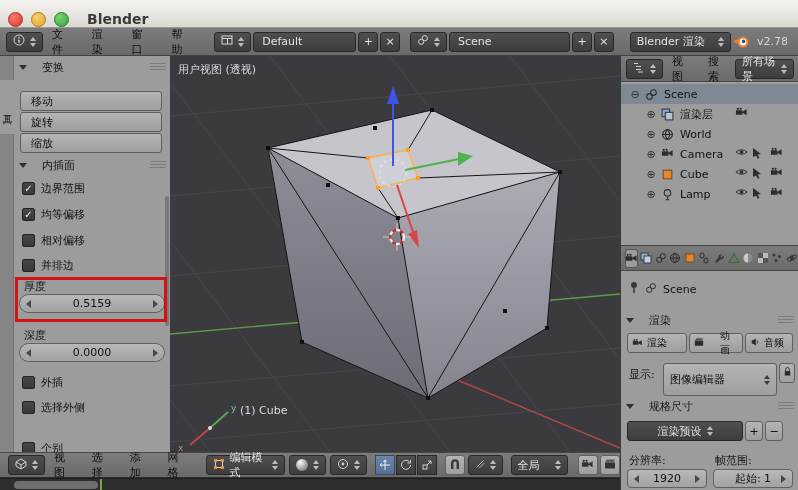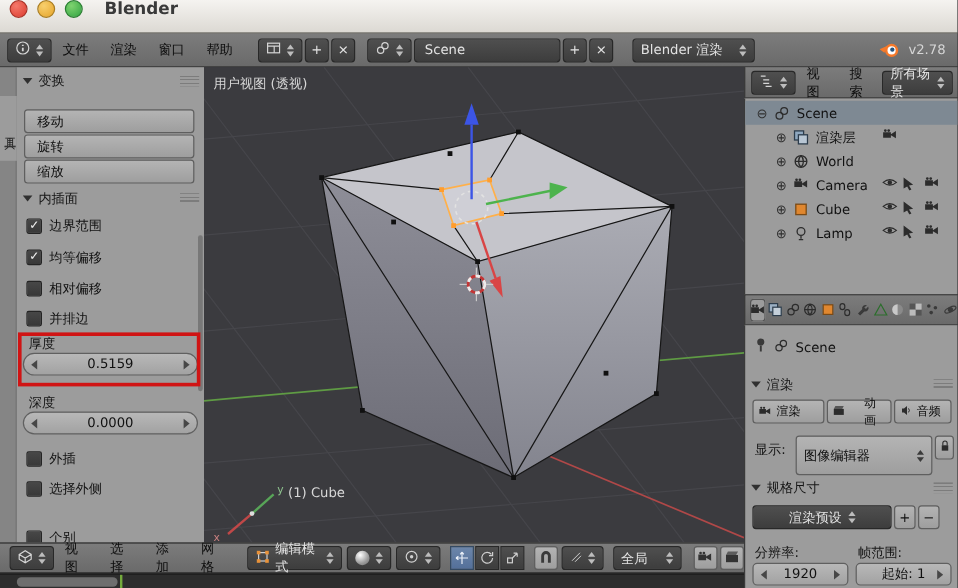--- a/index.html
+++ b/index.html
@@ -1,21 +1,21 @@
 <!DOCTYPE html>
 <html><head>
 <meta charset="utf-8">
 <style>
 *{margin:0;padding:0;box-sizing:border-box}
 body{width:798px;height:490px;position:relative;overflow:hidden;background:#3c3c3c;
      font-family:"DejaVu Sans","Liberation Sans",sans-serif;font-size:11px;color:#111}
 
 .titlebar{position:absolute;left:0;top:0;width:798px;height:28px;
   background:linear-gradient(#f5f3f0,#dcd9d3);border-bottom:1px solid #9e9a92;
-  display:flex;align-items:flex-start}
+  display:flex;align-items:flex-end}
 .dot{width:15px;height:15px;border-radius:50%;margin-left:8px}
 .dot.red{background:radial-gradient(circle at 35% 30%,#f4796b,#dc3b2f);border:1px solid #a83227}
 .dot.yellow{background:radial-gradient(circle at 35% 30%,#f8cf6d,#e5a42a);border:1px solid #a87c20}
 .dot.green{background:radial-gradient(circle at 35% 30%,#7ed36f,#32a242);border:1px solid #2a7d31}
 .tb-title{margin-left:18px;font-weight:bold;font-size:14px;color:#3a3a3a}
 
 .hbar{background:linear-gradient(#7c7c7c,#6a6a6a);display:flex;align-items:center}
 .menu{padding:0 9px;color:#0e0e0e}
 .dk{background:linear-gradient(#4f4f4f,#3d3d3d);border:1px solid #282828;border-radius:3px;
     color:#e3e3e3;display:flex;align-items:center;height:20px;padding:0 6px}
@@ -33,21 +33,21 @@
 .topbar{position:absolute;left:0;top:28px;width:798px;height:28px;border-bottom:1px solid #424242}
 .idf{margin-left:2px;padding:0 8px}
 .logo{margin-left:auto;display:flex}
 .version{color:#d6d6d6;margin:0 10px 0 6px}
 
 .tooltabs{position:absolute;left:0;top:56px;width:14px;height:396px;background:#858585;border-right:1px solid #707070}
 .ttab{position:absolute;top:24px;left:0;width:14px;height:54px;background:#9c9c9c;
   display:flex;align-items:center;justify-content:center}
 .vtext{writing-mode:vertical-rl;font-size:10px;color:#222}
 .toolshelf{position:absolute;left:14px;top:56px;width:156px;height:396px;background:#9c9c9c;overflow:hidden}
-.phead{position:absolute;left:5px;right:4px;height:18px;display:flex;align-items:center;gap:5px;color:#151515}
+.phead{position:absolute;left:5px;right:4px;height:18px;display:flex;align-items:center;gap:15px;color:#151515}
 .ptri{width:0;height:0;border-left:4px solid transparent;border-right:4px solid transparent;border-top:5px solid #303030}
 .grip{margin-left:auto;width:16px;height:9px;
   background:repeating-linear-gradient(to bottom,#7c7c7c 0 1px,transparent 1px 3px)}
 .tsbtn{position:absolute;left:6px;width:142px;height:20px;padding:0 10px}
 .cbrow{position:absolute;left:8px;display:flex;align-items:center;gap:6px;height:16px}
 .cb{width:13px;height:13px;background:linear-gradient(#474747,#383838);border:1px solid #242424;
     border-radius:2px;color:#f0f0f0;font-size:10px;line-height:11px;text-align:center}
 .flabel{position:absolute;left:10px;color:#151515}
 .slider{position:absolute;height:19px;background:linear-gradient(#b8b8b8,#a2a2a2);
   border:1px solid #606060;border-radius:10px;display:flex;align-items:center;justify-content:center;color:#101010}
@@ -119,20 +119,23 @@
   <div class="dk" style="margin-left:12px">
     <span><svg width="12" height="12" viewBox="0 0 12 12">
           <rect x="1" y="2" width="10" height="8" fill="none" stroke="#d5d5d5"></rect>
           <path d="M1 4.5 H11 M6.5 4.5 V10" stroke="#d5d5d5"></path>
         </svg></span>
     <span class="uds">
         <i class="u"></i>
         <i class="d"></i>
       </span>
   </div>
+  <div class="dk idf" style="width:104px">
+    <span>Default</span>
+  </div>
   <div class="dk sq">+</div>
   <div class="dk sq">×</div>
 
   <div class="dk" style="margin-left:10px">
     <span><svg width="12" height="12" viewBox="0 0 12 12">
           <circle cx="4.2" cy="7.8" r="2.6" fill="none" stroke="#d5d5d5"></circle>
           <circle cx="7.8" cy="4.2" r="2.6" fill="none" stroke="#d5d5d5"></circle>
         </svg></span>
     <span class="uds">
         <i class="u"></i>

